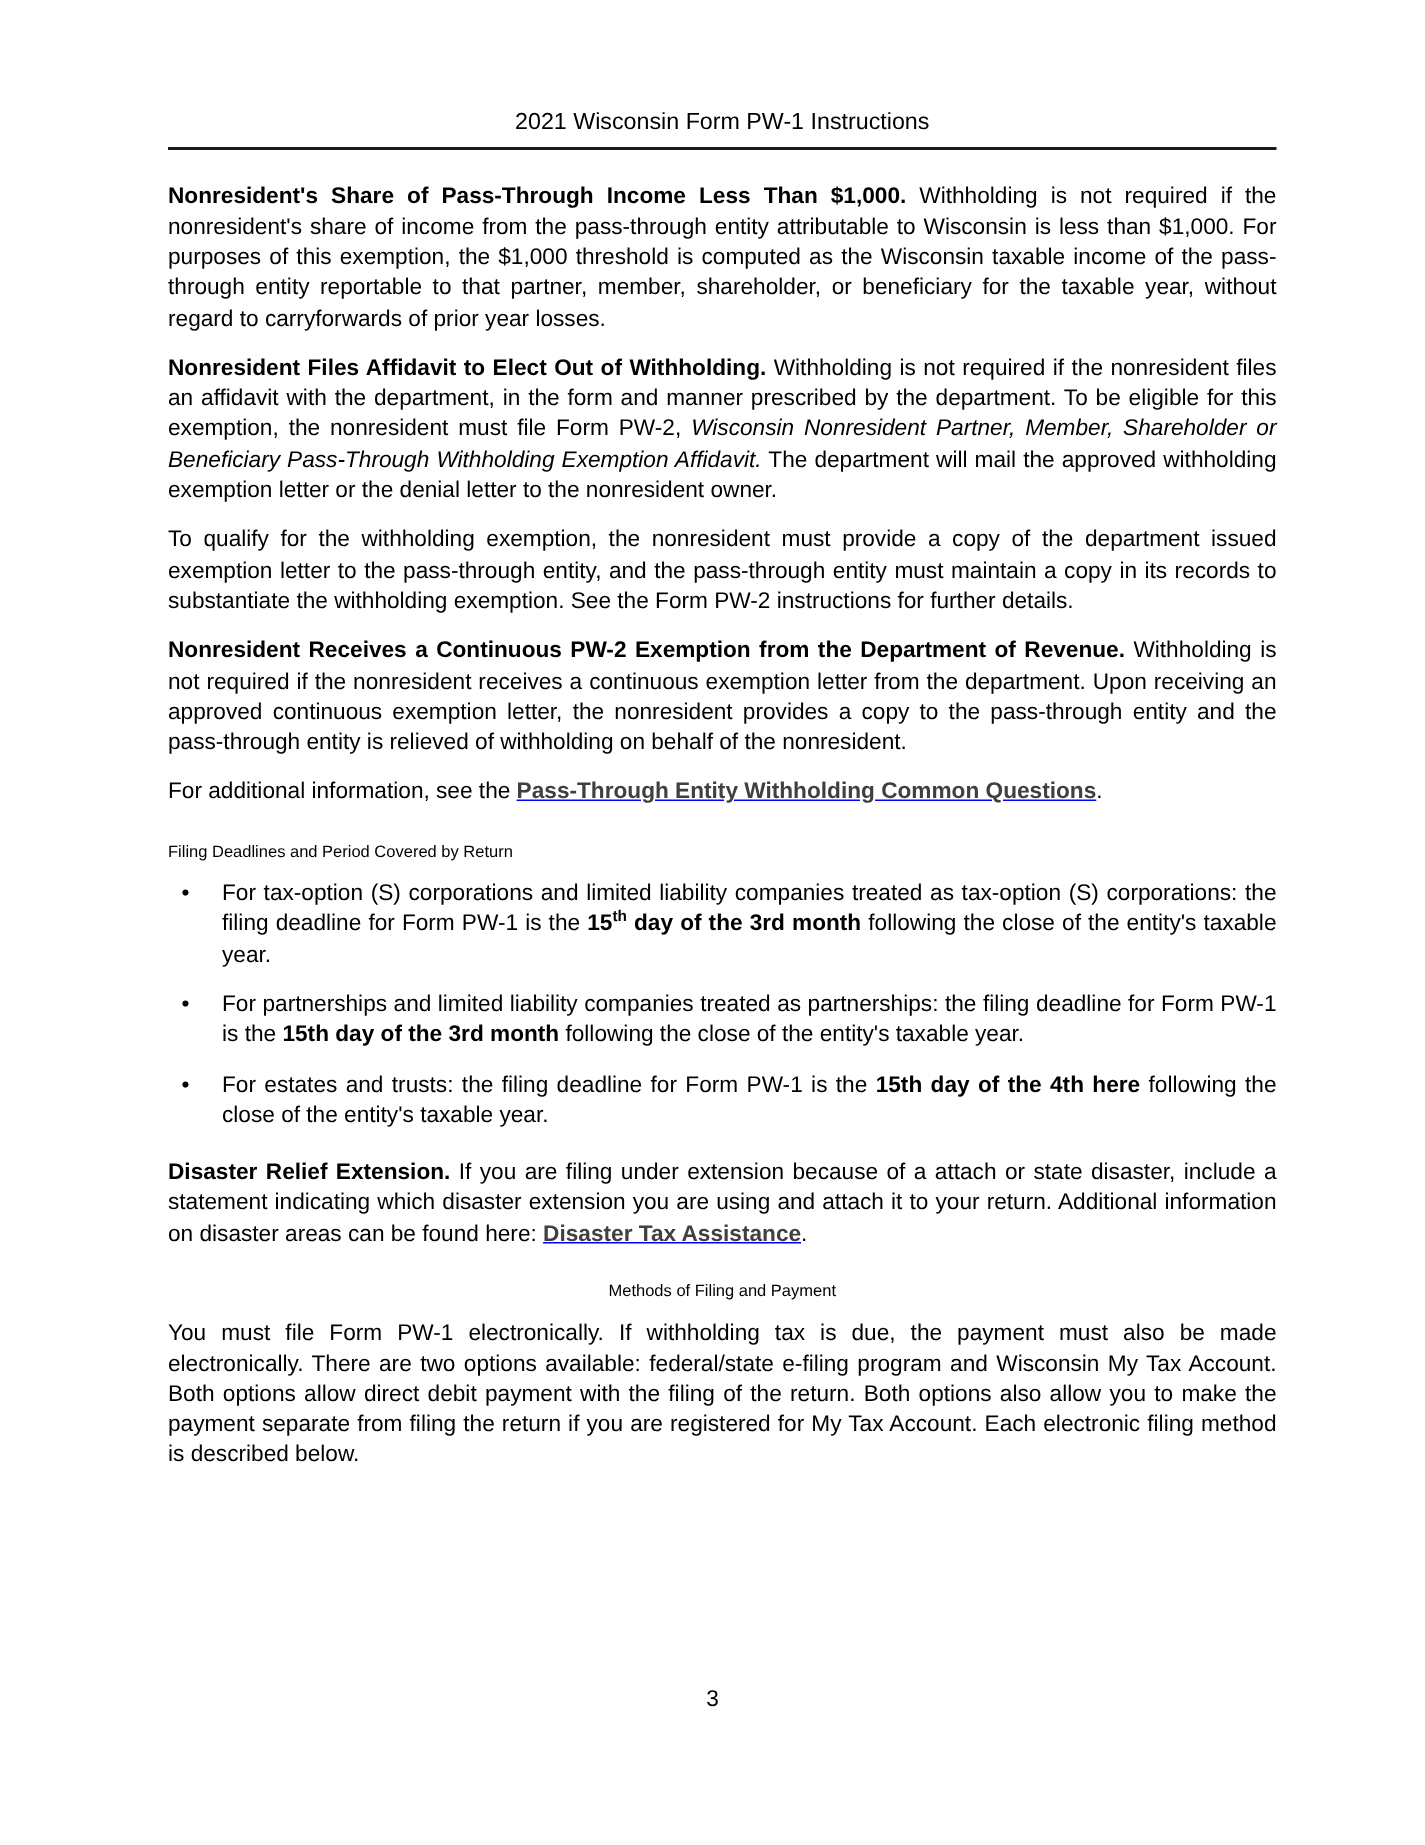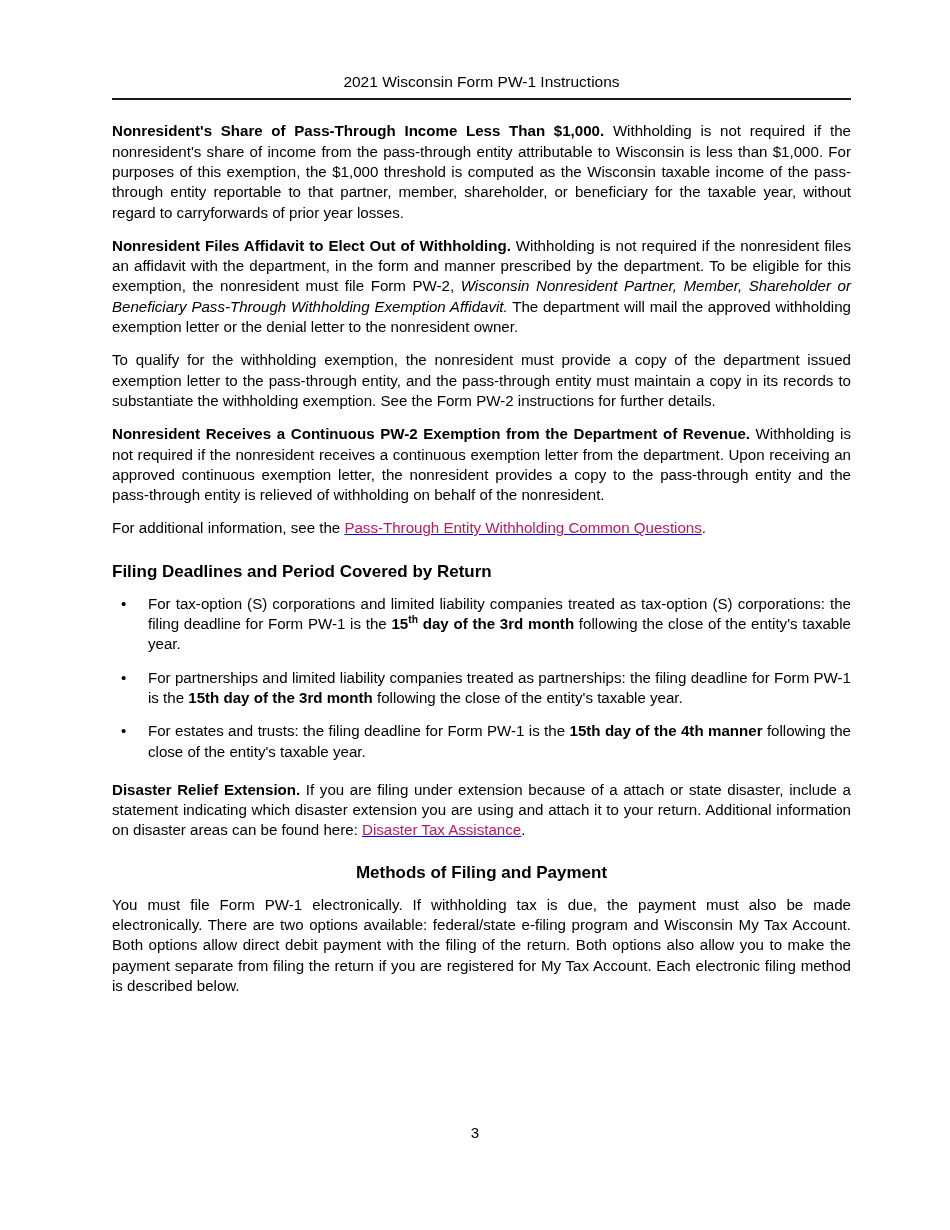--- a/index.html
+++ b/index.html
@@ -49,29 +49,30 @@
     text-align: justify;
     text-justify: inter-word;
   }
 
   .lead {
     font-weight: bold;
   }
   .ital { font-style: italic; }
 
   a.doclink {
-    color: #be185d;
+    color: #404040;
     text-decoration: underline;
     text-decoration-color: #0000ff;
+    font-weight: bold;
   }
 
   
   h2.sect {
-    font-size: 17px;
-    font-weight: bold;
+    font-size: 11px;
+    font-weight: normal;
     margin: 22px 0 11px 0;
     line-height: 1.3;
     text-align: left;
   }
   h2.sect.tight { margin-top: 21px; text-align: center; }
 
   
   ul.bullets {
     list-style: none;
     margin: 0 0 0 0;
@@ -147,21 +148,21 @@
     <h2 class="sect">Filing Deadlines and Period Covered by Return</h2>
 
     <ul class="bullets">
       <li>
         <span class="bullet-dot">•</span><span>For tax-option (S) corporations and limited liability companies treated as tax-option (S) corporations: the filing deadline for Form PW-1 is the </span><span class="b">15</span><sup class="ordinal b">th</sup><span class="b"> day of the 3rd month</span><span> following the close of the entity's taxable year.</span>
       </li>
       <li>
         <span class="bullet-dot">•</span><span>For partnerships and limited liability companies treated as partnerships: the filing deadline for Form PW-1 is the </span><span class="b">15th day of the 3rd month</span><span> following the close of the entity's taxable year.</span>
       </li>
       <li>
-        <span class="bullet-dot">•</span><span>For estates and trusts: the filing deadline for Form PW-1 is the </span><span class="b">15th day of the 4th manner</span><span> following the close of the entity's taxable year.</span>
+        <span class="bullet-dot">•</span><span>For estates and trusts: the filing deadline for Form PW-1 is the </span><span class="b">15th day of the 4th here</span><span> following the close of the entity's taxable year.</span>
       </li>
     </ul>
 
     <div class="spacer-after-bullets"></div>
 
 
 
     <p class="para">
       <span class="lead">Disaster Relief Extension.</span><span> If you are filing under extension because of a attach or state disaster, include a statement indicating which disaster extension you are using and attach it to your return. Additional information on disaster areas can be found here: </span><a class="doclink" href="#">Disaster Tax Assistance</a><span>.</span>
     </p>

